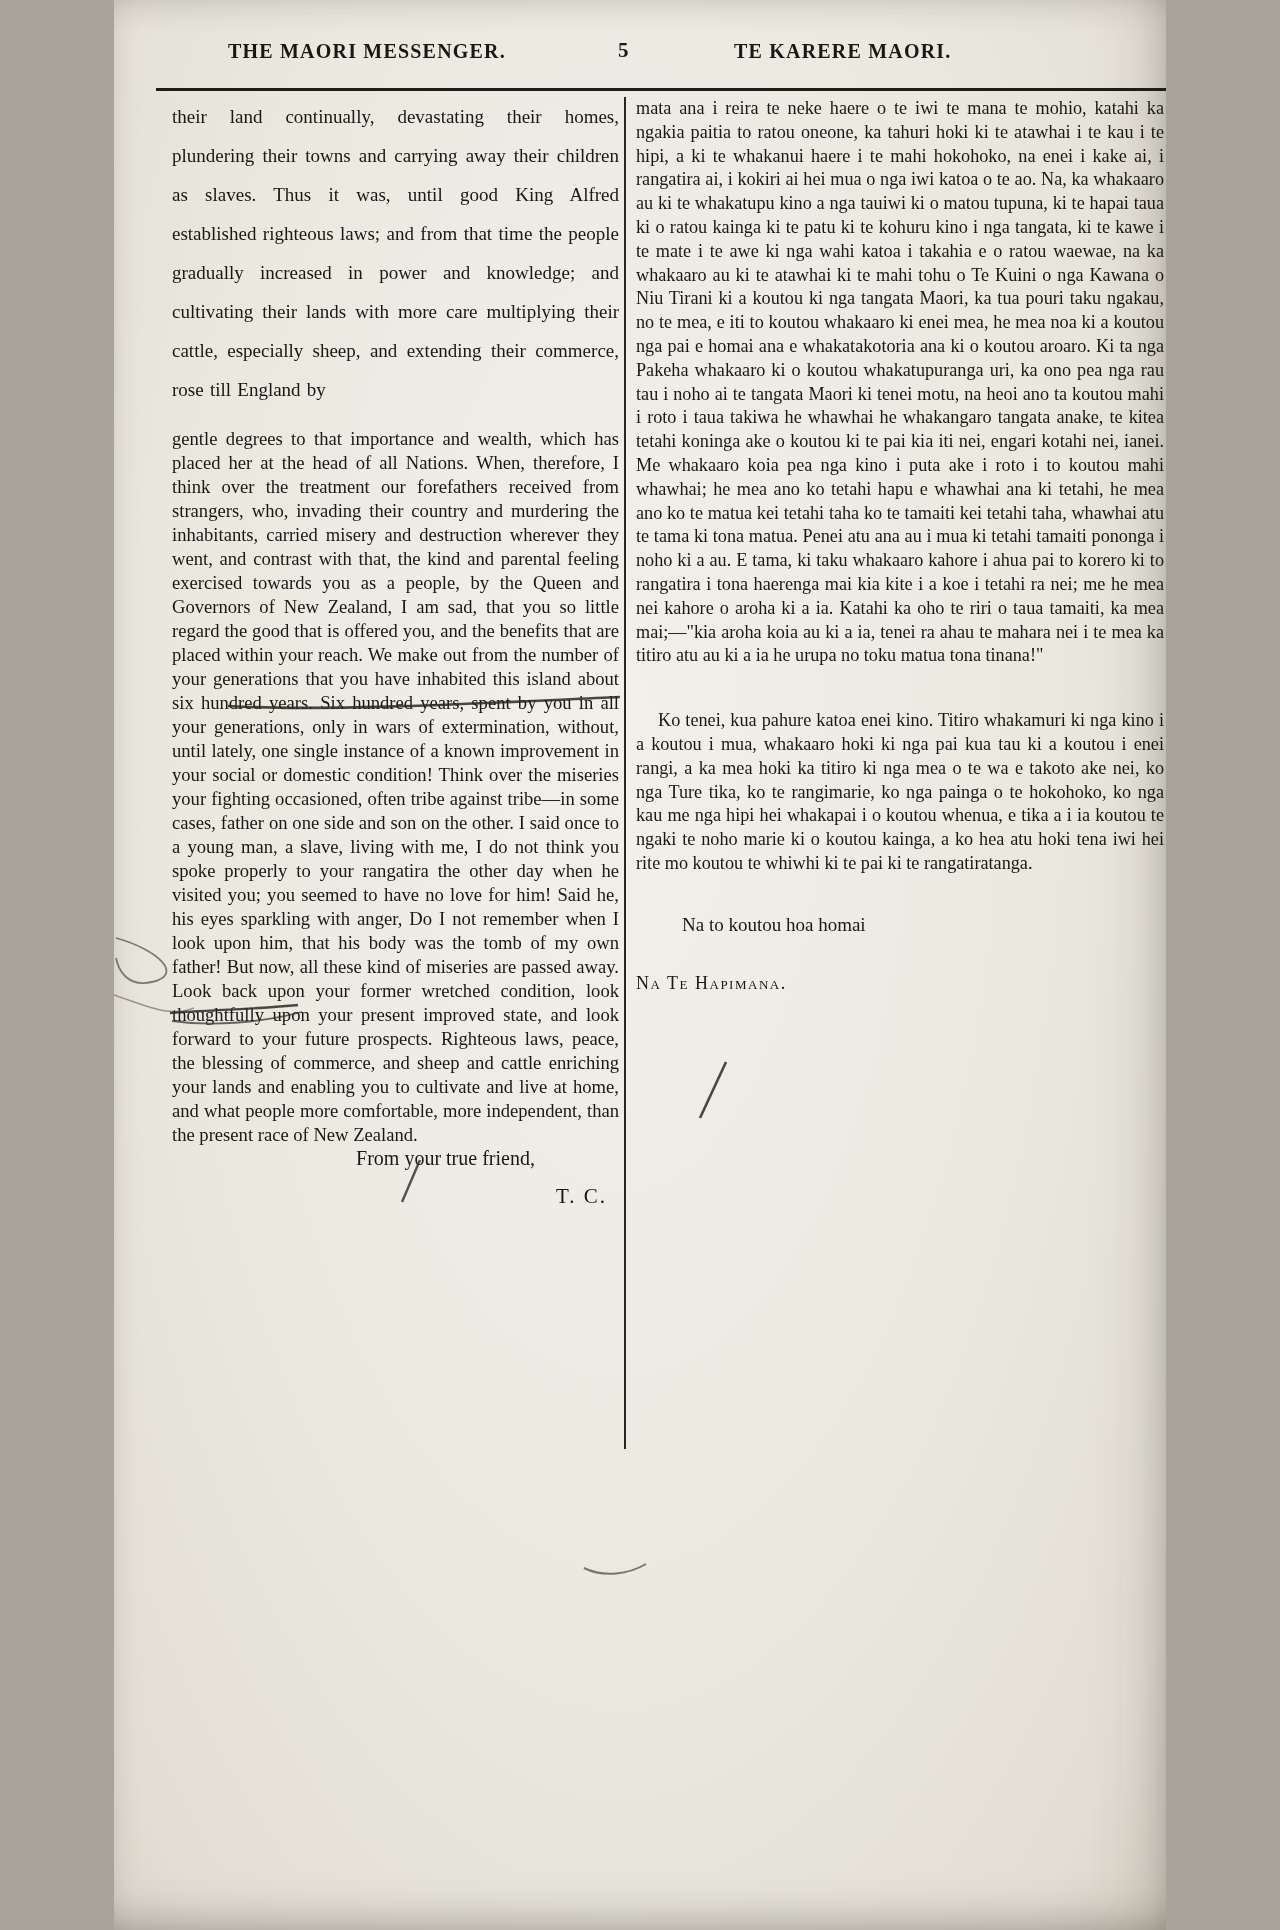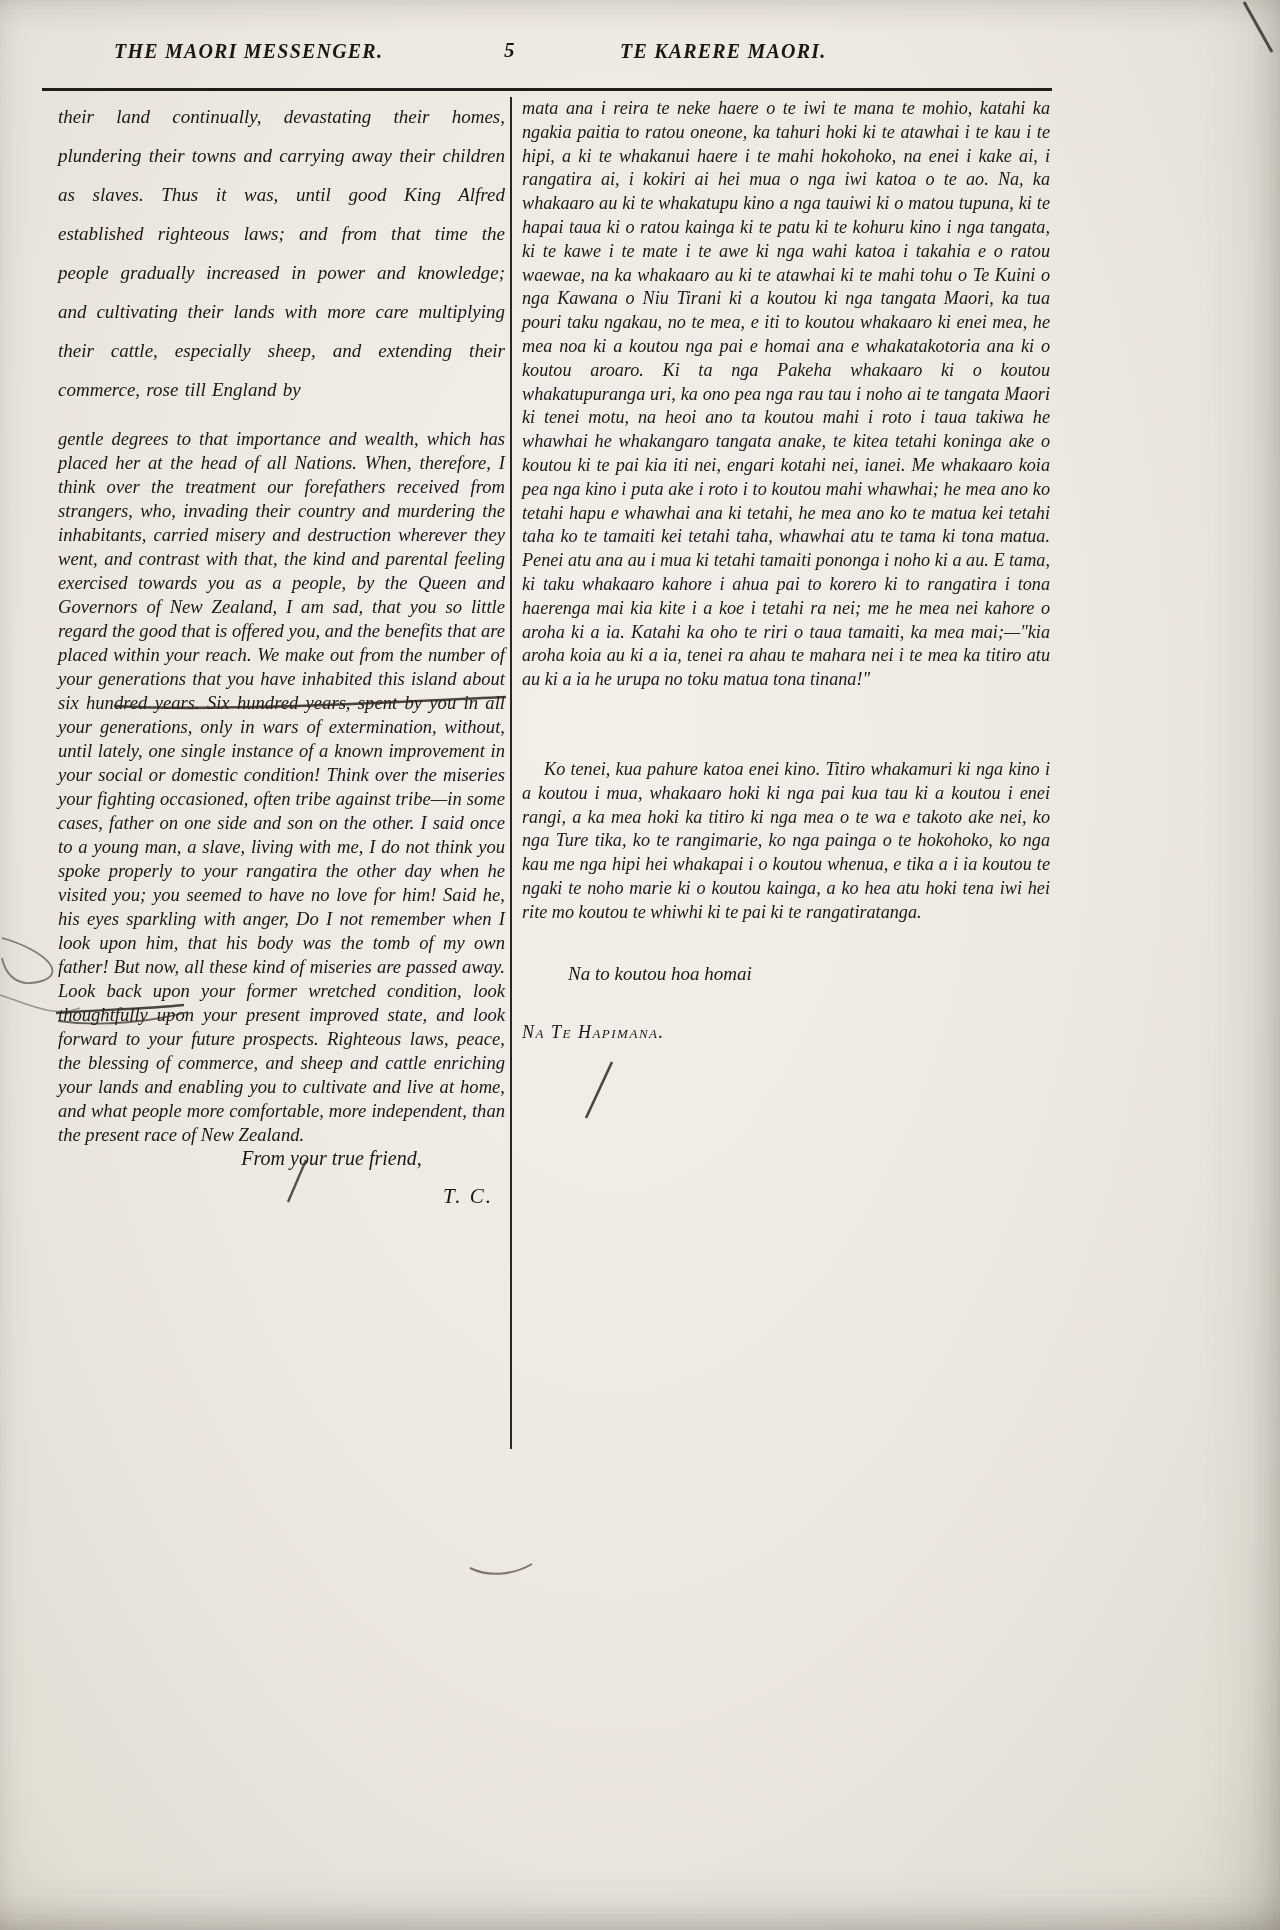--- a/index.html
+++ b/index.html
@@ -2,33 +2,32 @@
 <html><head>
 <meta charset="utf-8">
 <style>
   html, body {
     margin: 0;
     padding: 0;
     background: #a8a49b;
   }
   .sheet {
     position: relative;
-    width: 1280px;
+    width: 1052px;
     height: 1930px;
     margin: 0 auto;
     overflow: hidden;
     background:
       radial-gradient(ellipse at 48% 38%, #f2f0e9 0%, #ebe8e0 55%, #e2ded4 88%, #d6d2c6 100%);
     box-shadow:
       inset 0 -28px 50px -28px rgba(70, 65, 55, 0.45),
       inset -45px 0 70px -45px rgba(70, 65, 55, 0.30),
       inset 0 18px 35px -22px rgba(70, 65, 55, 0.25);
     font-family: "Liberation Serif", "DejaVu Serif", serif;
     color: #1b1713;
-    font-style: italic;
   }
 
   
   .masthead {
     position: absolute;
     top: 34px;
     left: 58px;
     width: 995px;
     height: 52px;
     font-weight: bold;
@@ -87,21 +86,21 @@
     font-size: 21px;
     letter-spacing: 2px;
   }
 
   
   .col-right .body-text {
     font-size: 18.2px;
     line-height: 23.8px;
   }
   .col-right .second {
-    margin-top: 66px;
+    margin-top: 41px;
     text-indent: 22px;
   }
   .col-right .closing-line {
     margin-top: 38px;
     padding-left: 46px;
     text-align: left;
     font-size: 19px;
   }
   .col-right .signature-line {
     margin-top: 37px;

